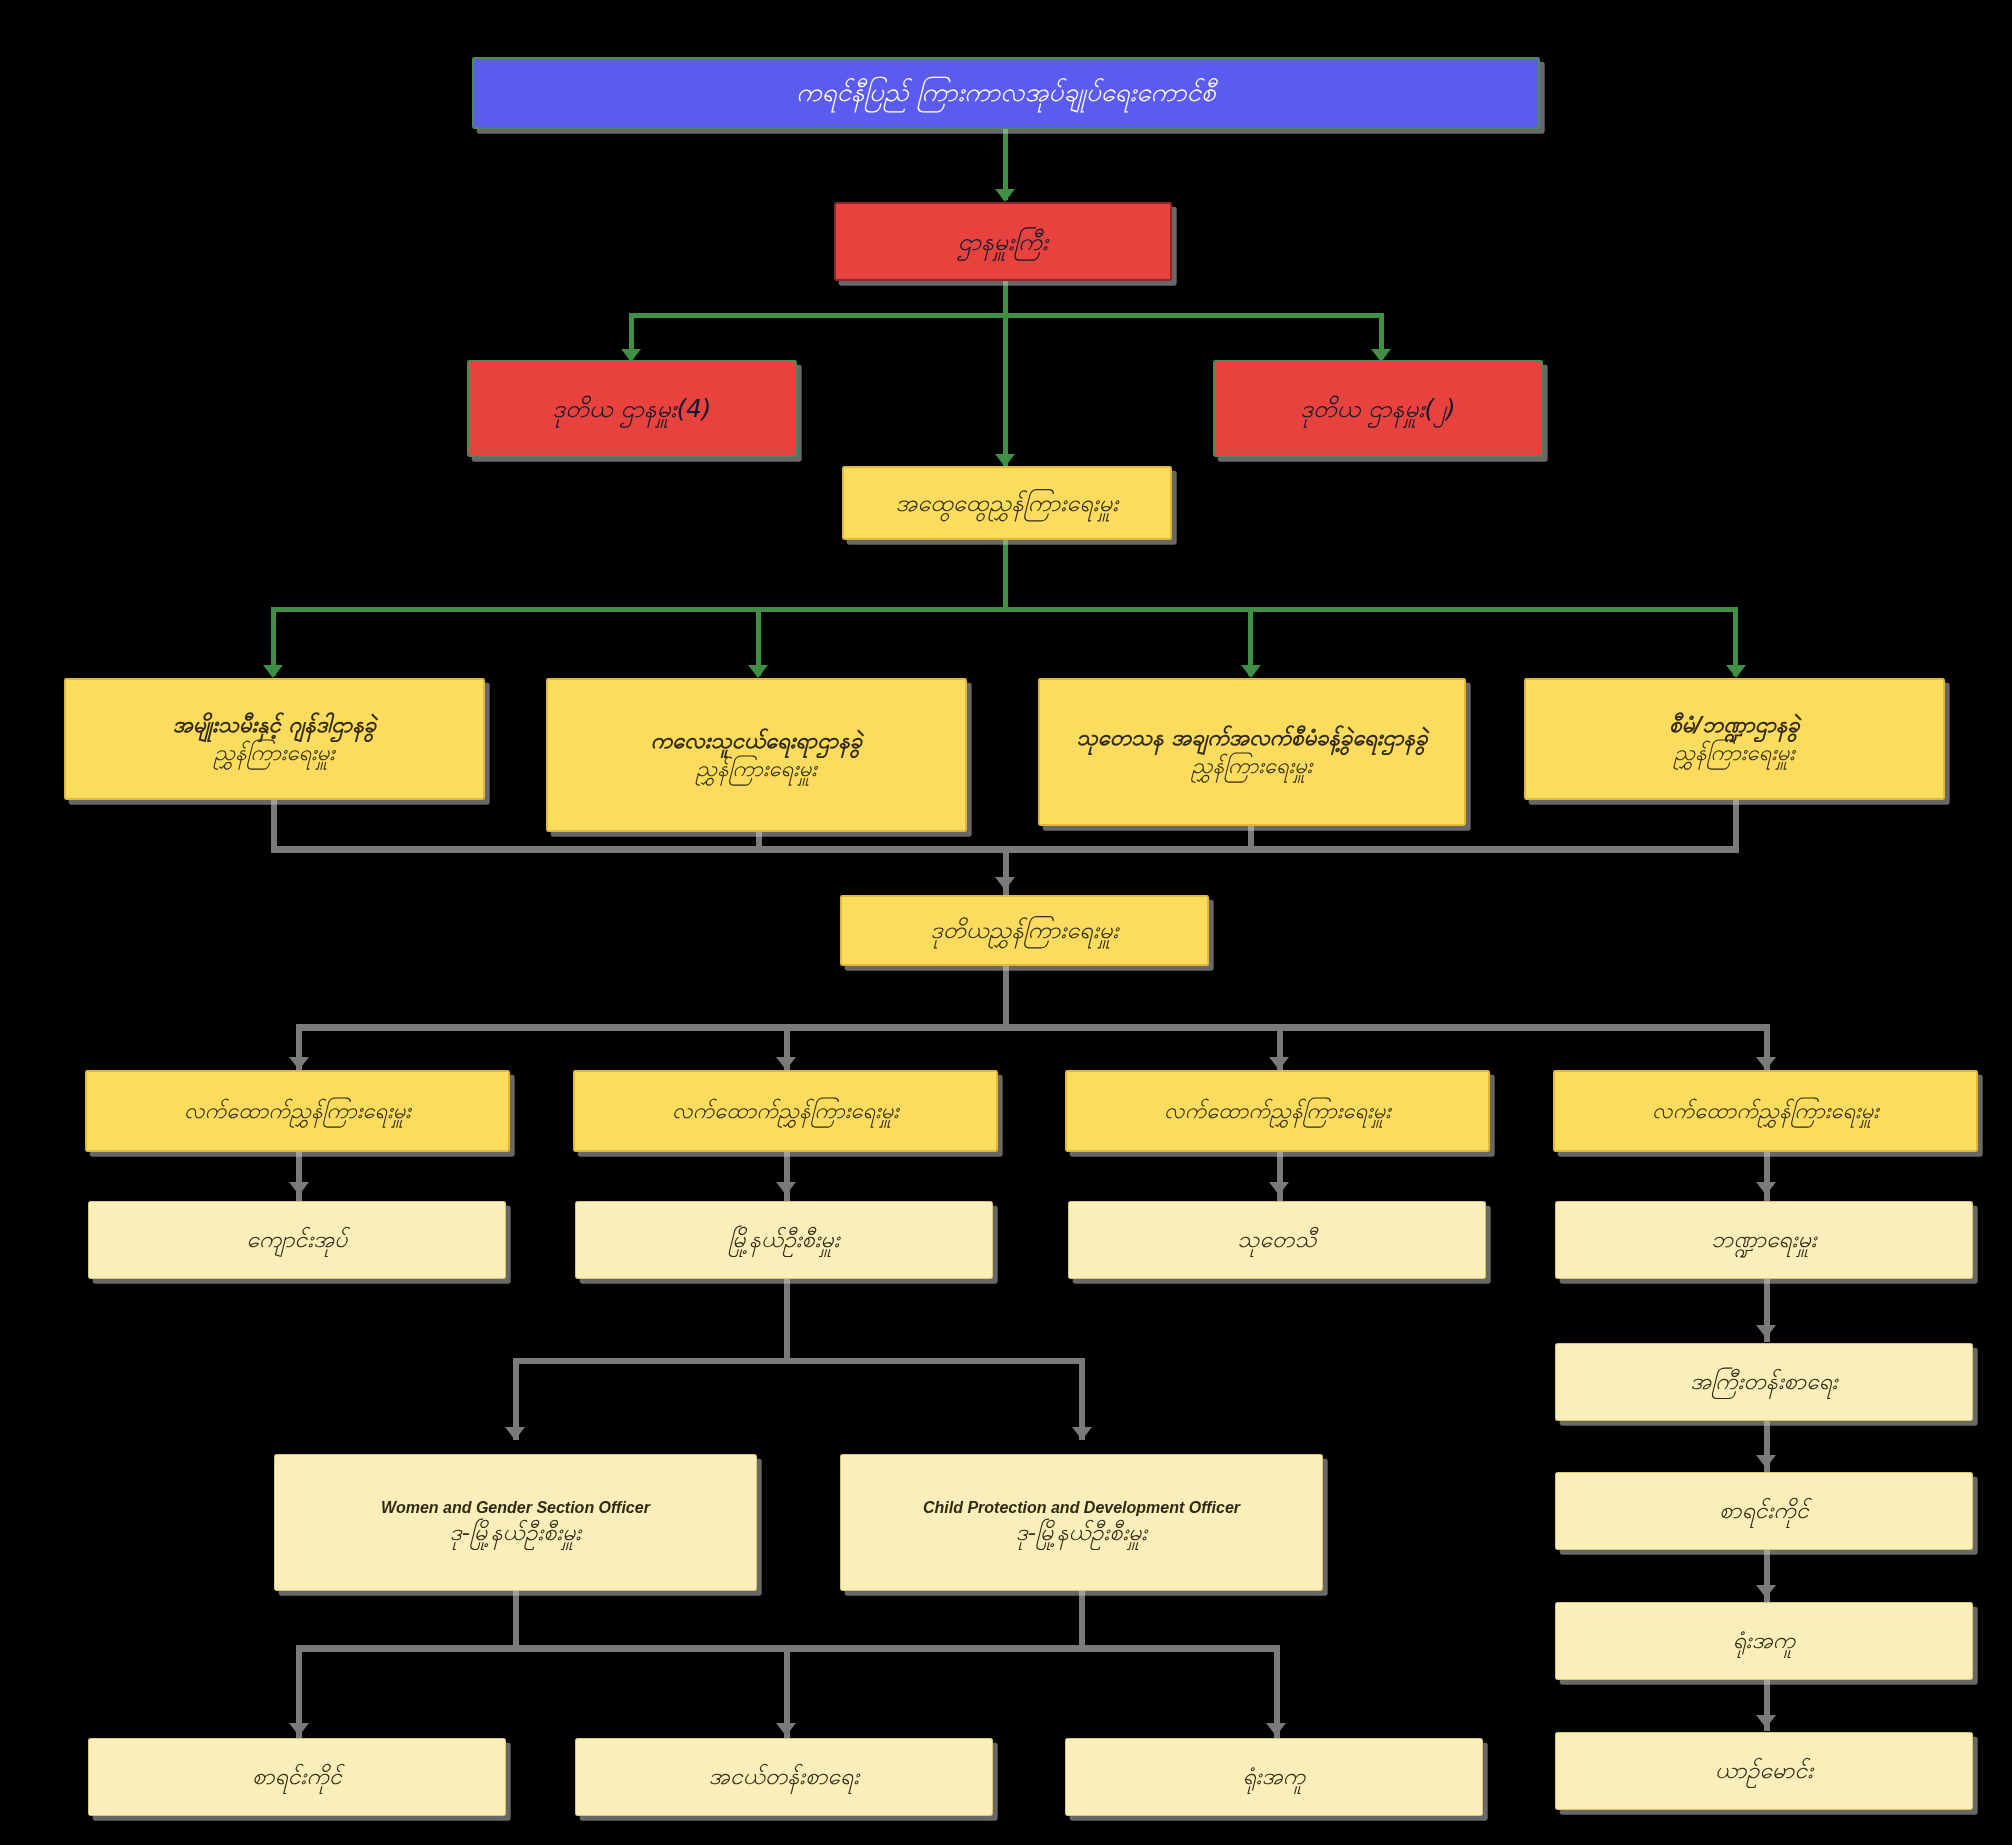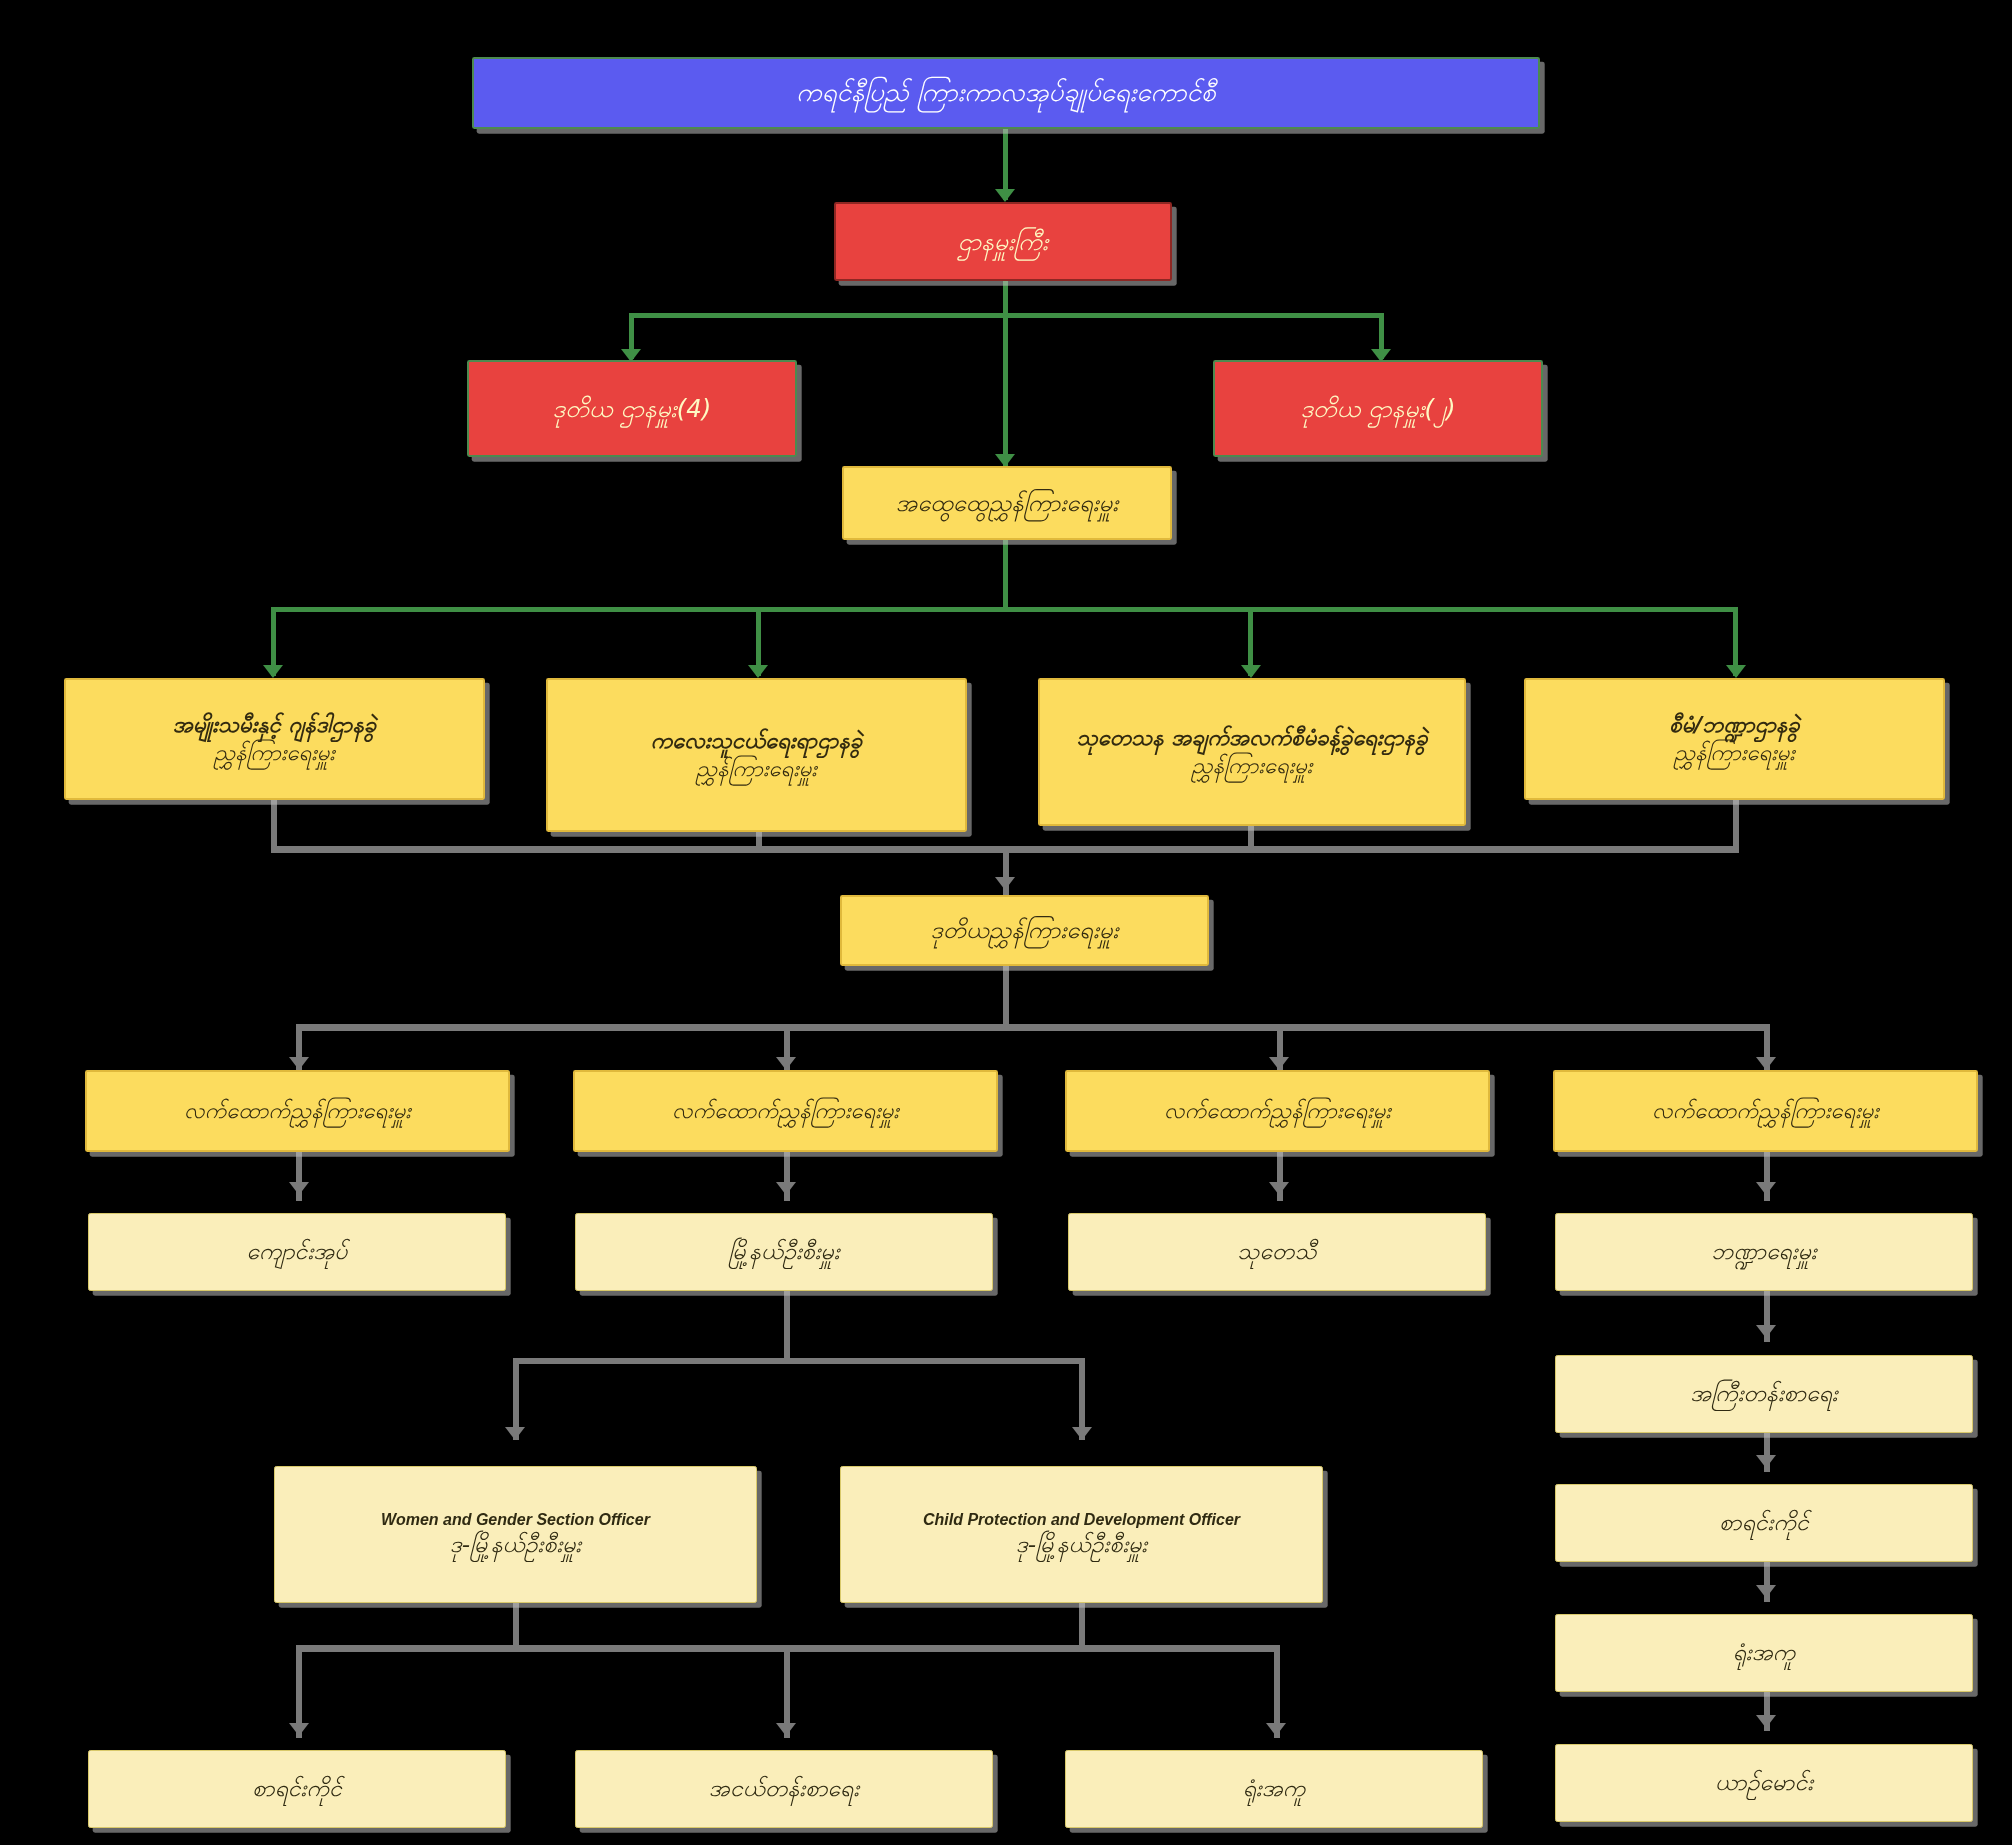--- a/index.html
+++ b/index.html
@@ -62,21 +62,21 @@
     background: #5b5bf0;
     border: 2.4px solid #4d8a4f;
     color: #ffffff;
     font-size: 26px;
   }
 
   
   .node.red {
     background: #e8423f;
     border: 2.4px solid #4d8a4f;
-    color: #fef9c3;
+    color: #0f172a;
     font-size: 24.4px;
   }
   .node.red.dark-border {
     border-color: #8e2723;
   }
 
   
   .node.yellow {
     background: #fcdc5e;
     border: 2.4px solid #e0b93c;
@@ -89,21 +89,20 @@
   .node.yellow.dept .l1 {
     font-weight: bold;
   }
 
   
   .node.pale {
     background: #faeeba;
     border: 1.6px solid #d9c96a;
     color: #2f2a12;
     font-size: 23px;
-    margin-top: 12px;
   }
   .node.pale .l1.eng {
     font-weight: bold;
     font-family: "Liberation Sans", sans-serif;
     font-size: 16px;
   }
 </style>
 </head>
 <body>
 

